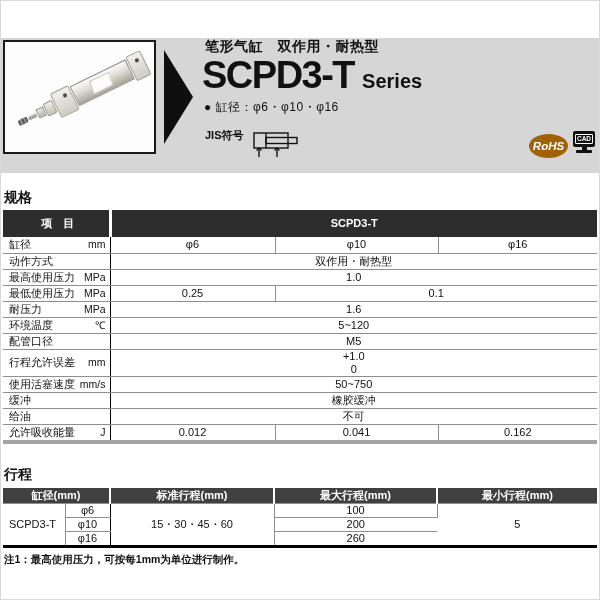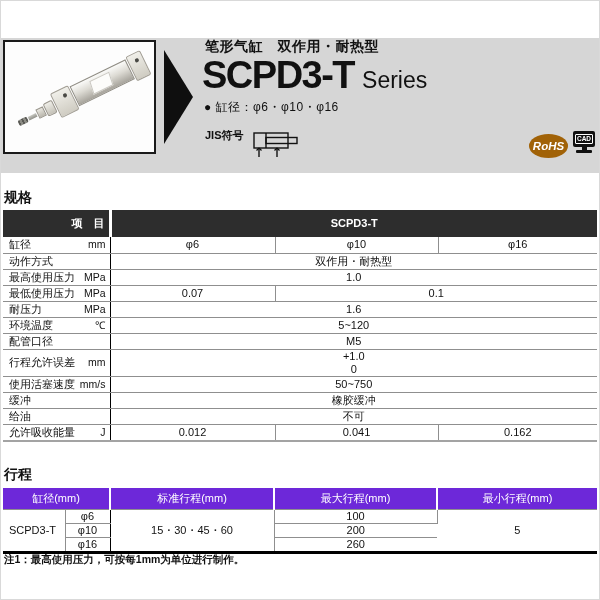--- a/index.html
+++ b/index.html
@@ -40,21 +40,21 @@
 
   .triangle {
     position: absolute; left: 164px; top: 50px; width: 0; height: 0;
     border-top: 47px solid transparent; border-bottom: 47px solid transparent;
     border-left: 29px solid #0f0f0f;
   }
 
   .subtitle { position: absolute; left: 205px; top: 38px; font-size: 14px; font-weight: bold; letter-spacing: 0.5px; }
   .series-line { position: absolute; left: 202px; top: 54px; white-space: nowrap; }
   .series-name { font-size: 38px; font-weight: bold; letter-spacing: -1.5px; }
-  .series-suffix { font-size: 23px; font-weight: normal; margin-left: 8px; margin-top: 21px; }
+  .series-suffix { font-size: 20px; font-weight: bold; margin-left: 8px; margin-top: 21px; }
   .bore-line { position: absolute; left: 204px; top: 99px; font-size: 12px; letter-spacing: 0.5px; }
   .jis-label { position: absolute; left: 205px; top: 128px; font-size: 11px; font-weight: bold; }
   .jis-symbol { position: absolute; left: 250px; top: 126px; }
 
   .rohs {
     position: absolute; left: 529px; top: 134px; width: 39px; height: 24px;
     background: #a16207; border-radius: 50%;
     color: #fff; font-weight: bold; font-style: italic; font-size: 11.5px;
     display: flex; align-items: center; justify-content: center;
   }
@@ -72,32 +72,32 @@
   .spec-heading { top: 189px; }
   .stroke-heading { top: 466px; }
 
   
   table { border-collapse: collapse; table-layout: fixed; }
   td { padding: 0; }
   .spec-table { position: absolute; left: 3px; top: 210px; width: 594px; font-size: 11px; }
   .spec-table td { text-align: center; height: 16px; line-height: 15px; border-bottom: 1px solid #8f8f8f; border-right: 1px solid #8f8f8f; }
   .spec-table td:last-child { border-right: none; }
   .spec-table tr.hdr td { background: #2d2d2d; color: #fff; font-weight: bold; height: 27px; border-right: none; border-bottom: none; }
-  .spec-table tr.hdr td.item { text-align: right; padding-left: 8px; border-right: 3px solid #fff; letter-spacing: 4px; }
+  .spec-table tr.hdr td.item { text-align: center; padding-left: 8px; border-right: 3px solid #fff; letter-spacing: 4px; }
   .spec-table td.lbl { border-right: 1px solid #000; }
   .lblwrap { display: flex; justify-content: space-between; align-items: baseline; padding: 0 4px 0 6px; }
   .lblwrap .unit { font-size: 10.5px; }
   .spec-table tr.tall td { height: 27px; }
   .twoline div { line-height: 12.5px; }
-  .spec-table tr.lastrow td { border-bottom: 2px solid #a3a3a3; }
+  .spec-table tr.lastrow td { border-bottom: 4px solid #a3a3a3; }
 
   
   .stroke-table { position: absolute; left: 3px; top: 488px; width: 594px; font-size: 11px; }
   .stroke-table td { text-align: center; }
-  .stroke-table tr.hdr td { background: #6d28d9; color: #fff; font-weight: normal; height: 21px; border-right: 2px solid #fff; }
+  .stroke-table tr.hdr td { background: #404040; color: #fff; font-weight: bold; height: 15px; border-right: 2px solid #fff; }
   .stroke-table tr.hdr td:last-child { border-right: none; }
   .stroke-table tbody td { height: 14px; line-height: 13px; border-bottom: 1px solid #8f8f8f; border-right: 1px solid #8f8f8f; }
   .stroke-table tbody td:last-child { border-right: none; }
   .stroke-table td.model { text-align: left; padding-left: 6px; border-bottom: 3px solid #000; }
   .stroke-table td.bore { border-right: 1px solid #000; }
   .stroke-table td.span3 { border-bottom: 3px solid #000; }
   .stroke-table tr.lastrow td { border-bottom: 3px solid #000; }
 
   .note { position: absolute; left: 4px; top: 553px; font-size: 10.5px; font-weight: bold; }
 </style>
@@ -199,21 +199,21 @@
         </td>
     <td colspan="3">1.0</td>
   </tr>
   <tr>
     <td class="lbl">
           <div class="lblwrap">
             <span>最低使用压力</span>
             <span class="unit">MPa</span>
           </div>
         </td>
-    <td>0.07</td>
+    <td>0.25</td>
     <td colspan="2">0.1</td>
   </tr>
   <tr>
     <td class="lbl">
           <div class="lblwrap">
             <span>耐压力</span>
             <span class="unit">MPa</span>
           </div>
         </td>
     <td colspan="3">1.6</td>

